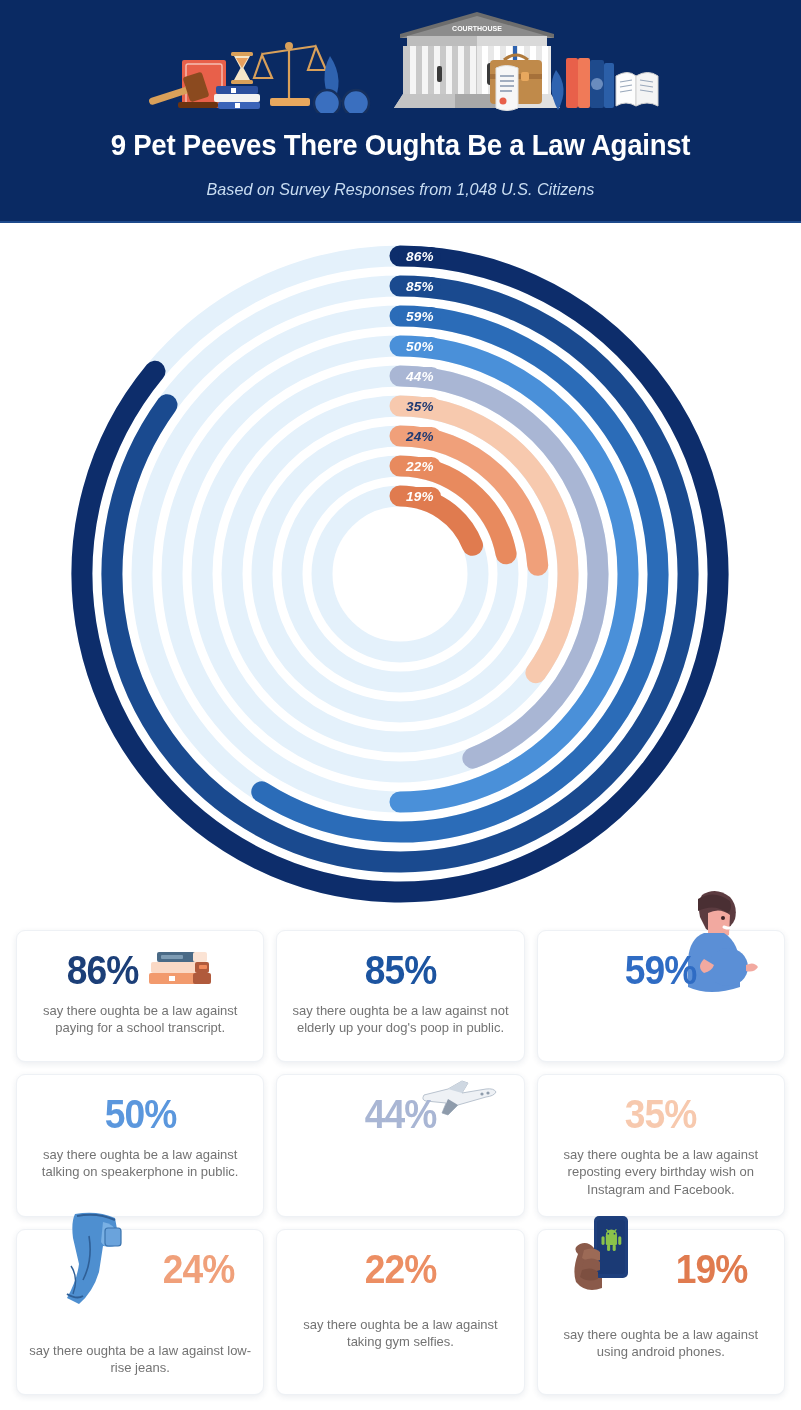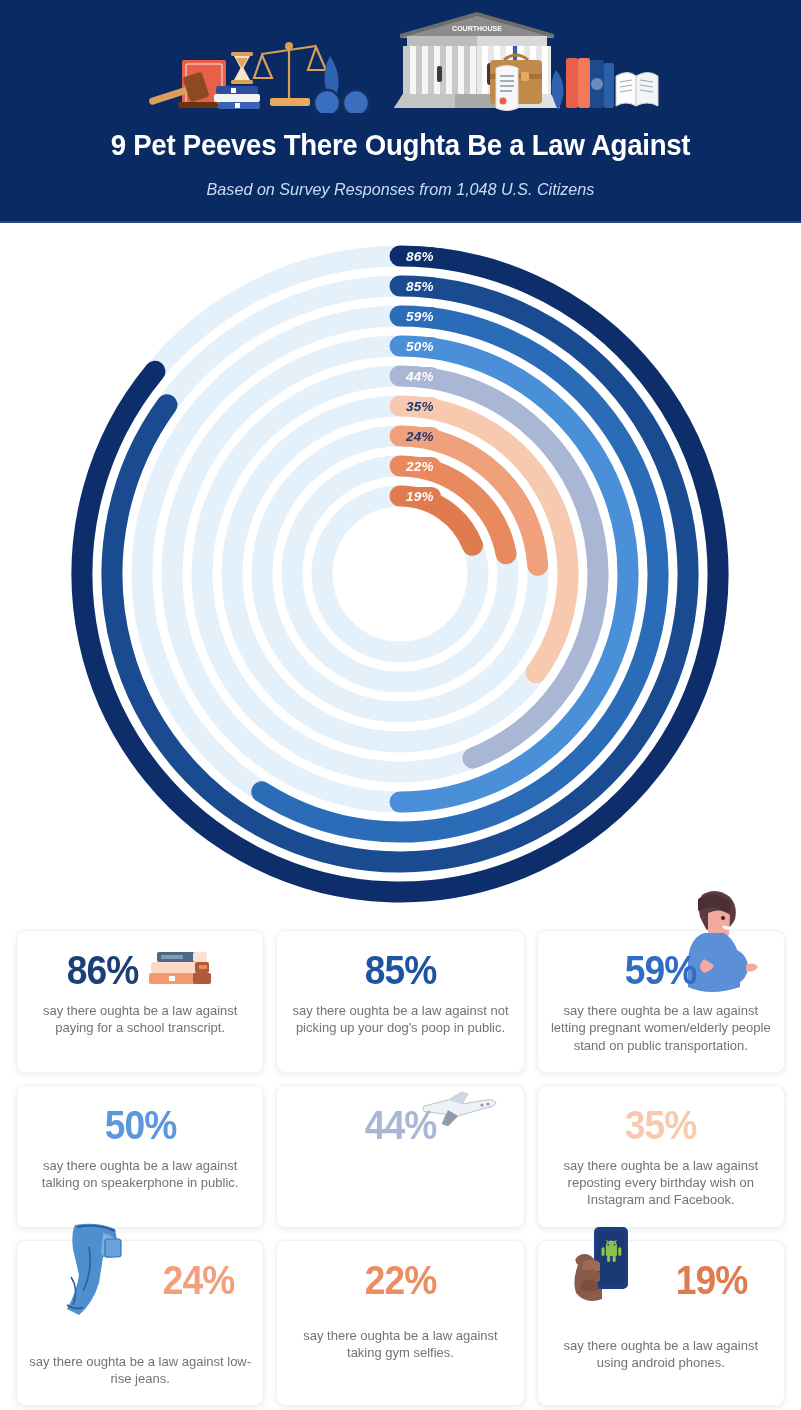--- a/index.html
+++ b/index.html
@@ -287,42 +287,41 @@
             </svg>
           </span>
         </div>
         <div class="card-text">say there oughta be a law against paying for a school transcript.</div>
       </div>
 
       <div class="card">
         <div class="card-pctline">
           <span class="card-pct" style="color: rgb(28, 84, 160);">85%</span>
         </div>
-        <div class="card-text">say there oughta be a law against not picking up your dog's poop in public.</div>
+        <div class="card-text">say there oughta be a law against not elderly up your dog's poop in public.</div>
       </div>
 
       <div class="card">
         <span class="card-icon above" style="right:24px; top:-44px;">
           <svg width="92" height="108" viewBox="0 0 92 108">
             <path d="M34 8 q14 -9 28 2 q8 9 5 22 l-5 10 q-12 8 -24 0 l-6 -12 q-3 -14 2 -22 z" fill="#5c3b40"></path>
             <path d="M40 26 q12 -6 22 2 l-1 20 q-11 7 -21 -1 z" fill="#f2a9a0"></path>
             <path d="M56 40 q7 3 9 -2" stroke="#fff" stroke-width="3" fill="none" stroke-linecap="round"></path>
             <circle cx="55" cy="31" r="2" fill="#3d2326"></circle>
             <path d="M30 12 q16 -10 32 2 q3 8 -2 12 q-14 -10 -30 -2 z" fill="#4a2f33"></path>
             <path d="M36 46 q-14 5 -16 26 l0 28 q22 10 52 0 l0 -18 q0 -26 -16 -36 z" fill="#5b8fd6"></path>
             <path d="M62 64 q16 4 18 18 q-16 12 -28 4 z" fill="#5b8fd6"></path>
             <ellipse cx="60" cy="80" rx="20" ry="19" fill="#5b8fd6"></ellipse>
             <path d="M78 78 q8 -4 12 2 q-4 6 -12 4 z" fill="#f2a9a0"></path>
             <path d="M36 72 q-8 8 0 14 q8 -2 10 -8 z" fill="#f2a9a0"></path>
           </svg>
         </span>
         <div class="card-pctline">
           <span class="card-pct" style="color: rgb(47, 108, 196);">59%</span>
         </div>
-        <div class="card-text">say there oughta be a law against letting pregnant women/elderly people stand on public transportation.</div>
       </div>
     </div>
 
     <div class="card-row">
 
       <div class="card">
         <div class="card-pctline">
           <span class="card-pct" style="color: rgb(91, 151, 221);">50%</span>
         </div>
         <div class="card-text">say there oughta be a law against talking on speakerphone in public.</div>

